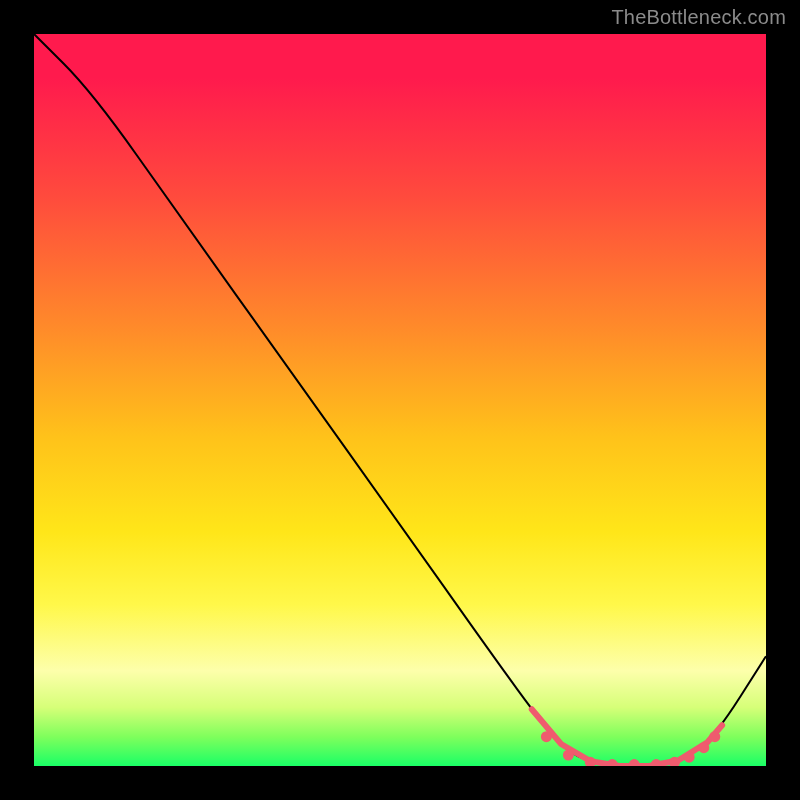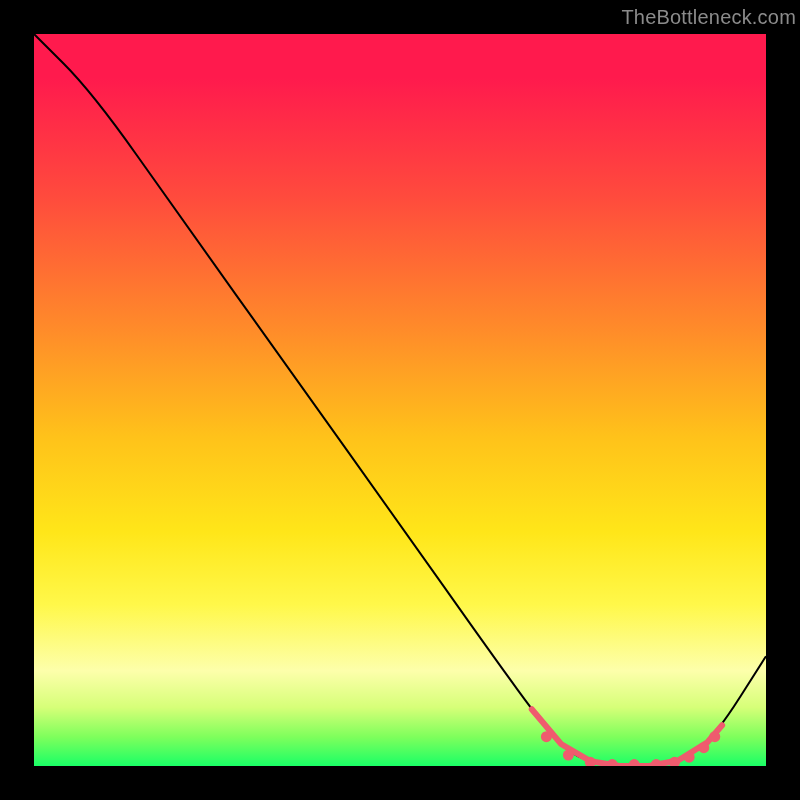--- a/index.html
+++ b/index.html
@@ -42,21 +42,21 @@
     position: absolute;
     left: 0;
     top: 0;
     width: 732px;
     height: 732px;
     display: block;
   }
   .watermark {
     position: absolute;
     top: 6px;
-    right: 4px;
+    right: 14px;
     color: #8b8b8b;
     font-size: 20px;
     letter-spacing: 0.2px;
     user-select: none;
   }
   
   .dot {
     fill: #ef5b6e;
   }
   .mainpath {

